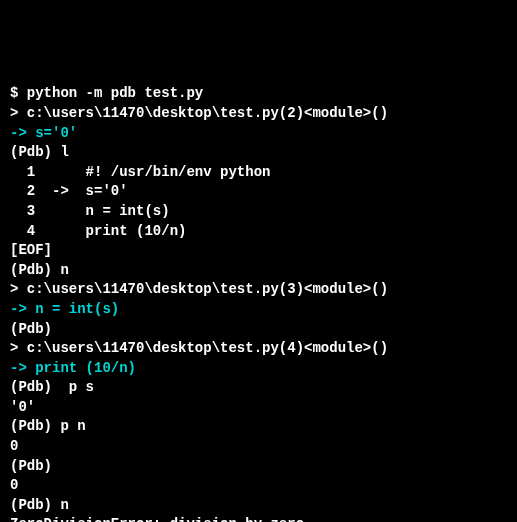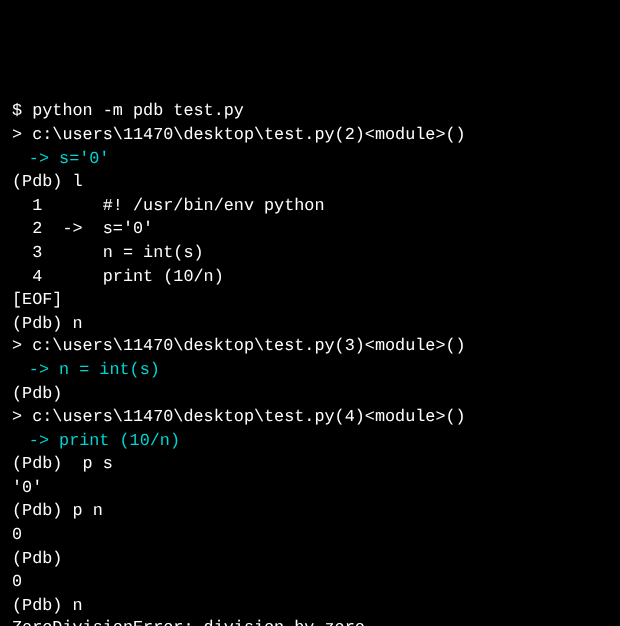--- a/index.html
+++ b/index.html
@@ -14,24 +14,24 @@
       font-size: 14px;
       line-height: 1.4;
       padding: 6px 10px;
       width: 517px;
       height: 522px;
       white-space: pre;
       overflow: hidden;
     }
     .line {
       display: block;
+      font-weight: bold;
     }
     .cyan {
       color: #00d4d4;
-      margin-left: 14px;
     }
   </style>
 </head>
 <body>
 
 
 
 <div id="terminal"><span class="line">$ python -m pdb test.py</span><span class="line">&gt; c:\users\11470\desktop\test.py(2)&lt;module&gt;()</span><span class="line cyan">-&gt; s='0'</span><span class="line">(Pdb) l</span><span class="line">  1      #! /usr/bin/env python</span><span class="line">  2  -&gt;  s='0'</span><span class="line">  3      n = int(s)</span><span class="line">  4      print (10/n)</span><span class="line">[EOF]</span><span class="line">(Pdb) n</span><span class="line">&gt; c:\users\11470\desktop\test.py(3)&lt;module&gt;()</span><span class="line cyan">-&gt; n = int(s)</span><span class="line">(Pdb)</span><span class="line">&gt; c:\users\11470\desktop\test.py(4)&lt;module&gt;()</span><span class="line cyan">-&gt; print (10/n)</span><span class="line">(Pdb)  p s</span><span class="line">'0'</span><span class="line">(Pdb) p n</span><span class="line">0</span><span class="line">(Pdb)</span><span class="line">0</span><span class="line">(Pdb) n</span><span class="line">ZeroDivisionError: division by zero</span></div>
 
 

